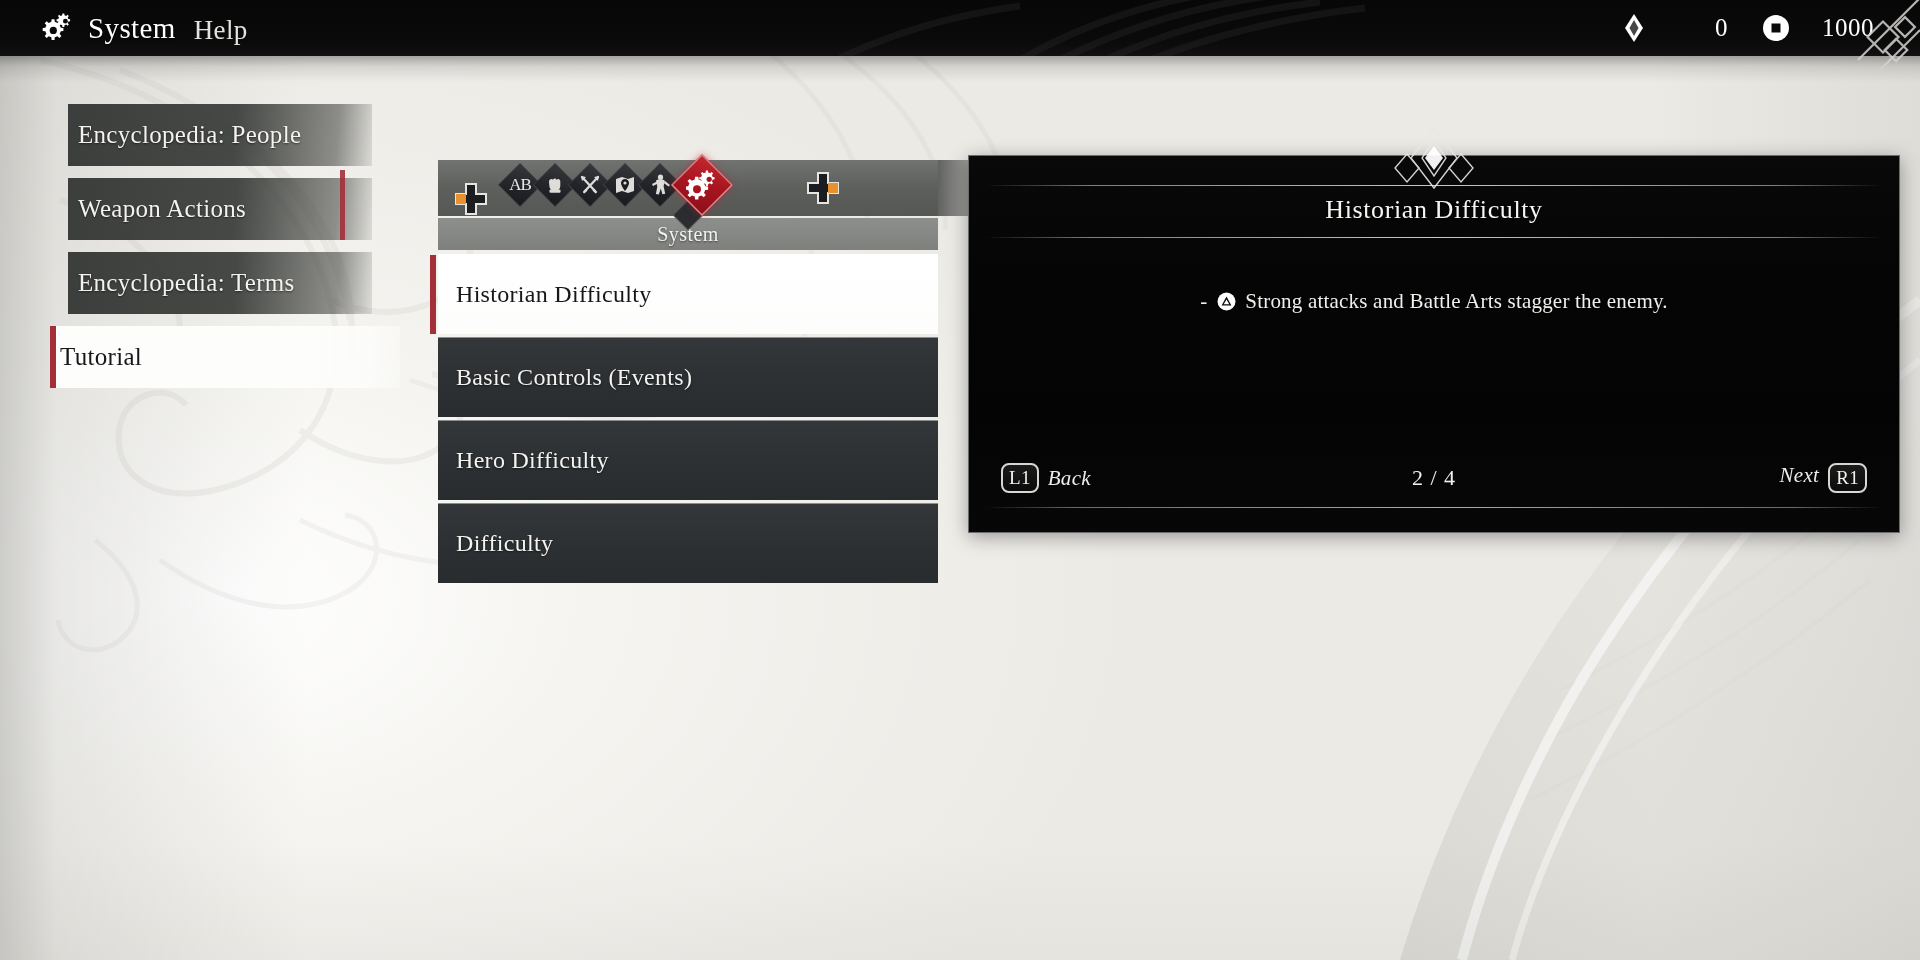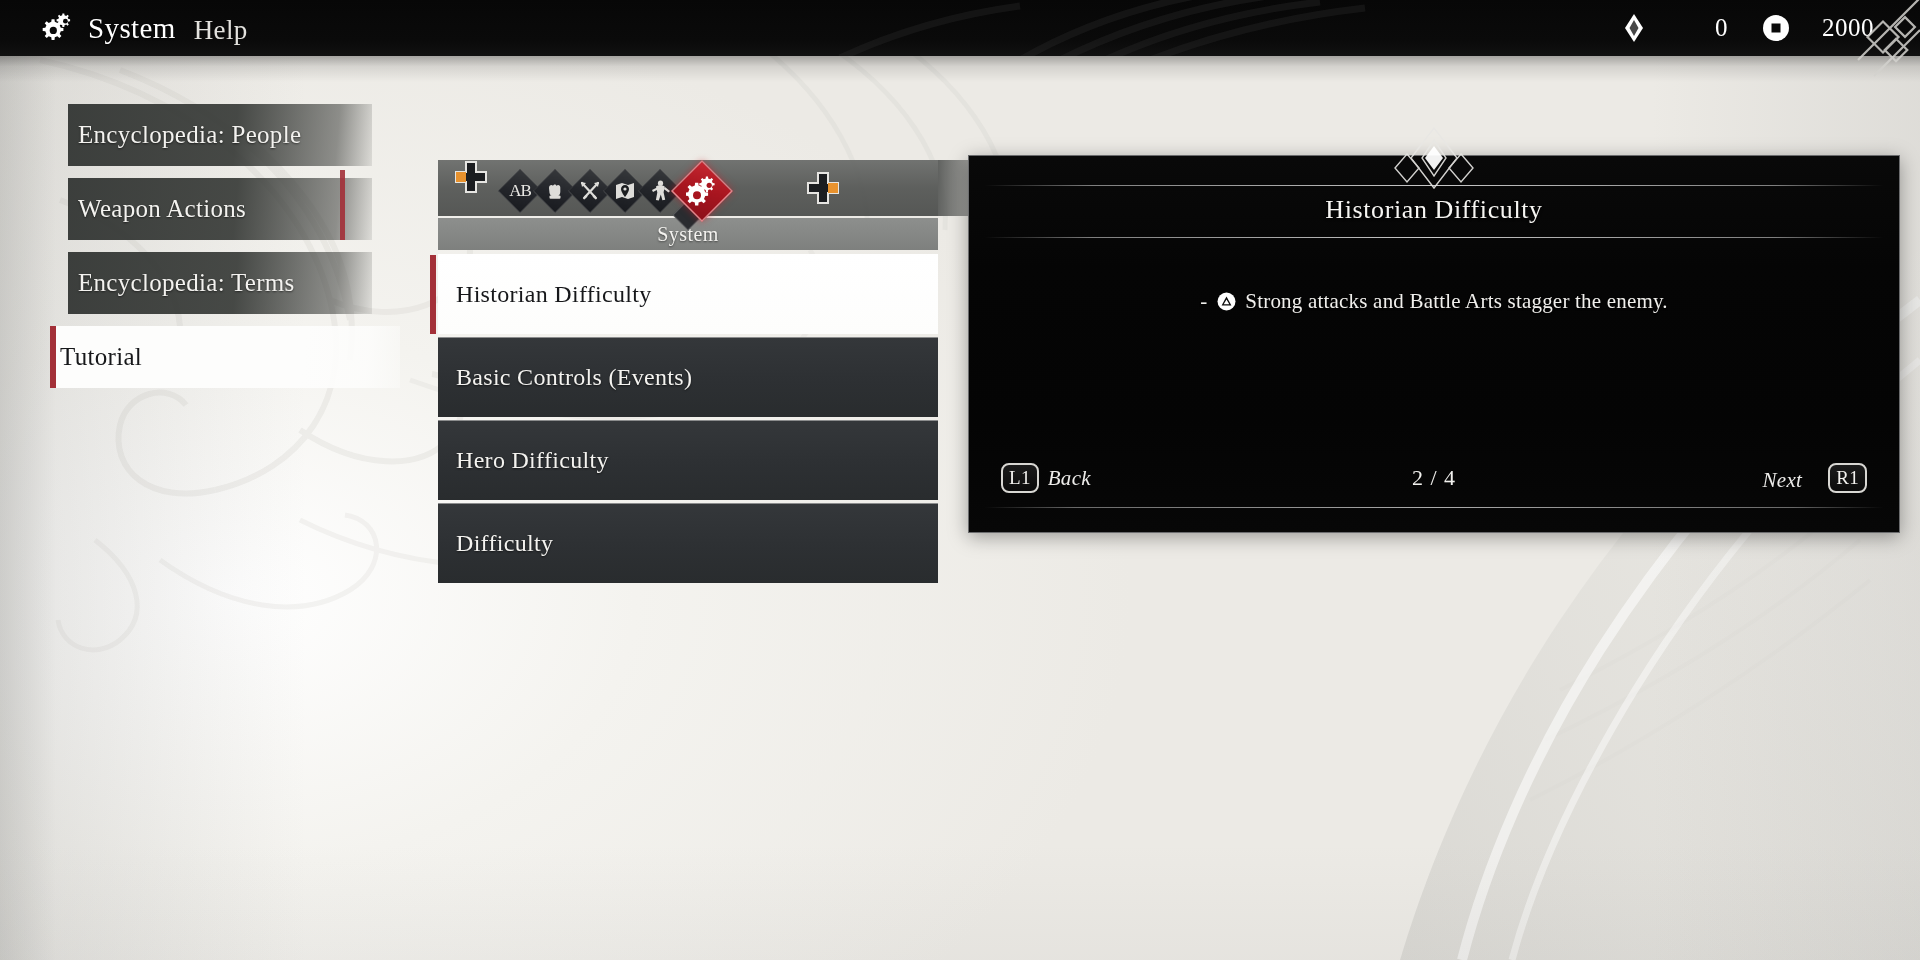--- a/index.html
+++ b/index.html
@@ -81,21 +81,21 @@
     position:absolute; left:340px; top:170px; width:5px; height:70px;
     background:#a33038; z-index:11; opacity:.9;
   }
 
   
   #center { position:absolute; left:438px; top:160px; width:500px; z-index:12; }
 
   #tabbar {
     position:relative; height:56px; width:500px;
     background:linear-gradient(180deg, rgba(104,106,104,.93) 0%, rgba(86,88,86,.95) 50%, rgba(74,76,74,.93) 100%);
-    display:flex; align-items:flex-start;
+    display:flex; align-items:flex-end;
   }
   #tabbar::after {
     content:""; position:absolute; left:500px; top:0; width:70px; height:100%;
     background:linear-gradient(90deg, rgba(86,88,86,.93) 0%, rgba(86,88,86,.0) 100%);
   }
   .dpad { width:34px; height:34px; flex:none; position:relative; }
   .dpad-l { margin-left:16px; }
   .dpad-r { position:absolute; left:368px; top:11px; }
   .tab-icons { display:flex; align-items:center; margin-left:10px; position:relative; }
   .tab-d {
@@ -198,21 +198,21 @@
   }
   .btn-badge {
     display:inline-flex; align-items:center; justify-content:center;
     min-width:34px; height:30px; padding:0 6px;
     border:2px solid #d8d7d3; border-radius:8px;
     color:#f3f2ef; font-size:19px; letter-spacing:.3px;
     background:linear-gradient(180deg,#1b1b1b 0%,#0b0b0b 100%);
   }
   .foot-txt { color:#edecea; font-size:21px; letter-spacing:.3px;font-style:italic; }
   #foot-left { display:flex; align-items:center; gap:9px; }
-  #foot-right { display:flex; align-items:flex-end; gap:26px; margin-left:auto; }
+  #foot-right { display:flex; align-items:flex-start; gap:9px; margin-left:auto; }
   #foot-center {
     position:absolute; left:0; right:0; text-align:center;
     color:#f2f1ee; font-size:22px; letter-spacing:1px;
   }
 </style>
 </head>
 <body>
 
 <div id="bg-layer"></div>
 
@@ -299,21 +299,21 @@
       </span>
       <span class="cur-val">0</span>
     </div>
     <div class="cur-grp">
       <span class="coin-icon">
         <svg viewBox="0 0 28 28" width="28" height="28">
           <circle cx="14" cy="14" r="13" fill="#ffffff"></circle>
           <rect x="9.5" y="9.5" width="9" height="9" fill="#0a0a0a"></rect>
         </svg>
       </span>
-      <span class="cur-val">2000</span>
+      <span class="cur-val">1000</span>
     </div>
   </div>
 </div>
 <div id="header-shadow"></div>
 
 <svg id="corner-orn" viewBox="0 0 92 92">
   <g fill="none" stroke="#d3d2ce" stroke-width="2.2" opacity="0.85">
     <rect x="44" y="26" width="22" height="22" transform="rotate(45 55 37)"></rect>
     <rect x="60" y="42" width="16" height="16" transform="rotate(45 68 50)"></rect>
     <rect x="70" y="20" width="14" height="14" transform="rotate(45 77 27)"></rect>

